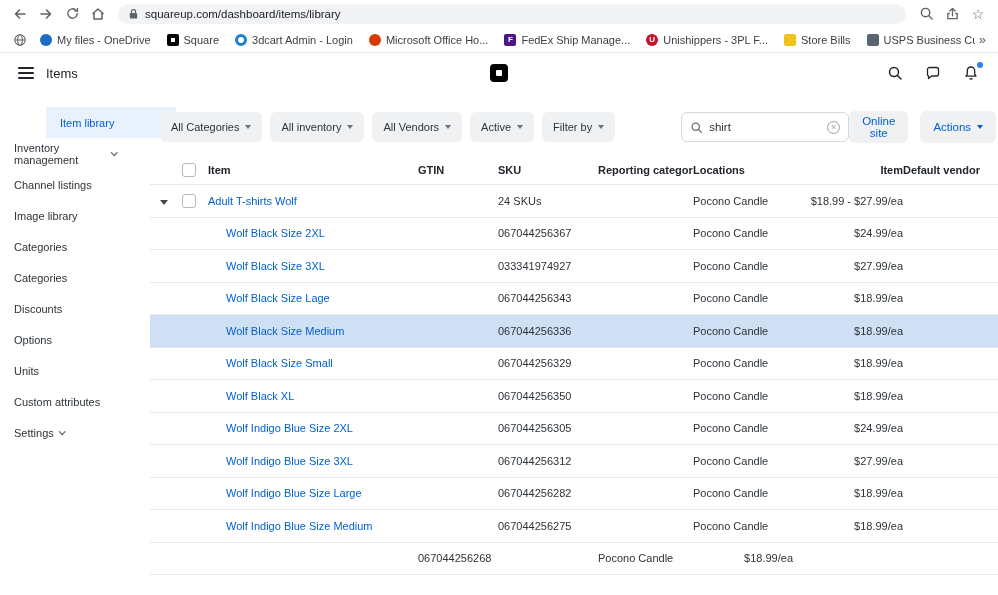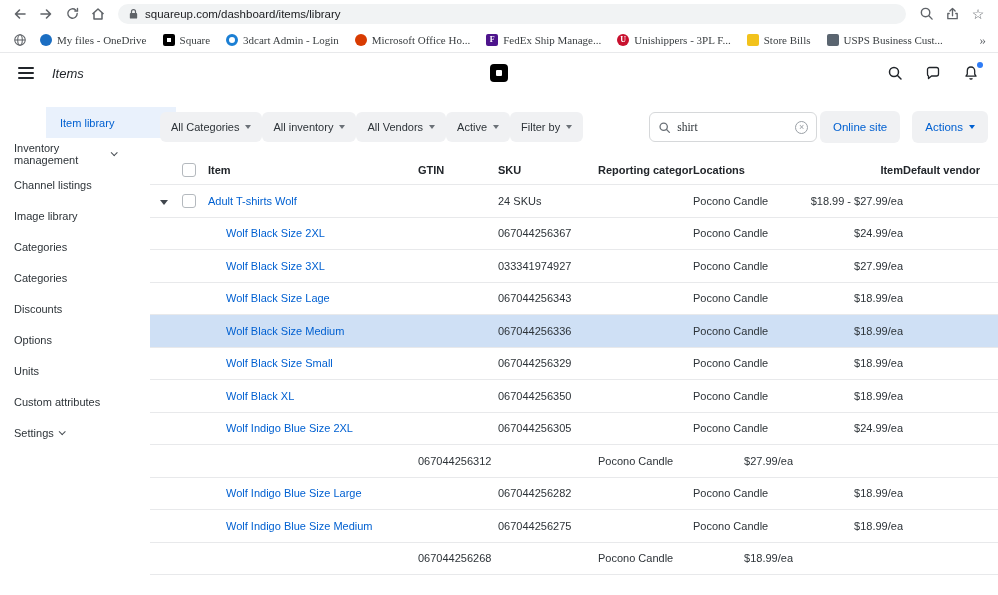--- a/index.html
+++ b/index.html
@@ -6,57 +6,57 @@
   html,body { width:998px; height:595px; }
   body { font-family:"Liberation Sans", sans-serif; background:#fff; color:#2d3338; overflow:hidden; }
   .screen { width:998px; height:469px; display:flex; flex-direction:column; }
 
   
   .nav-row { height:27px; display:flex; align-items:center; padding:0 8px; gap:2px; background:#fff; flex:none; }
   .nav-icon { width:24px; height:22px; display:flex; align-items:center; justify-content:center; color:#5f6368; flex:none; cursor:pointer; }
   .omnibox { flex:1; height:20px; background:#f1f3f4; border-radius:10px; display:flex; align-items:center; padding:0 10px; gap:6px; margin:0 6px; cursor:text; }
   .url { font-size:11.5px; color:#202124; white-space:nowrap; }
   .star-glyph { font-size:14px; line-height:1; }
-  .bookmarks-row { height:26px; display:flex; align-items:center; padding:0 8px; border-bottom:1px solid #e8e9eb; background:#fff; flex:none;font-family:Liberation Serif, serif; }
+  .bookmarks-row { height:26px; display:flex; align-items:center; padding:0 8px; border-bottom:1px solid #e8e9eb; background:#fff; flex:none; }
   #bookmarks { display:flex; align-items:center; flex:1; overflow:hidden; }
   .bookmark { display:flex; align-items:center; gap:5px; padding:3px 8px; border-radius:4px; cursor:pointer; white-space:nowrap; }
   .bookmark .label { font-size:11px; color:#3c4043; }
   .favicon { width:12px; height:12px; flex:none; display:flex; align-items:center; justify-content:center; font-size:8px; font-weight:bold; color:#fff; }
   .favicon.circle { border-radius:50%; }
   .favicon.square { border-radius:2px; }
   .favicon .hole { width:4px; height:4px; background:#fff; display:block; }
   .overflow-glyph { font-size:13px; color:#5f6368; padding:0 4px; cursor:pointer; }
 
   
-  .app-header { height:40px; display:flex; align-items:center; padding:0 18px; gap:18px; background:#fff; position:relative; flex:none;font-style:italic; }
+  .app-header { height:40px; display:flex; align-items:center; padding:0 18px; gap:12px; background:#fff; position:relative; flex:none; }
   .hamburger { width:16px; display:flex; flex-direction:column; gap:3px; cursor:pointer; }
   .hamburger i { display:block; height:2px; background:#21252a; border-radius:1px; }
   .app-title { font-size:13px; font-weight:500; color:#21252a; }
   .square-logo { position:absolute; left:50%; top:50%; transform:translate(-50%,-50%); width:18px; height:18px; background:#000; border-radius:4px; display:flex; align-items:center; justify-content:center; }
   .square-logo::after { content:""; width:6px; height:6px; background:#fff; border-radius:1px; }
   .header-icons { margin-left:auto; display:flex; align-items:center; gap:20px; }
   .hicon { position:relative; width:18px; height:18px; display:flex; align-items:center; justify-content:center; color:#21252a; cursor:pointer; }
   .notif-dot { position:absolute; top:-2px; right:-3px; width:6px; height:6px; border-radius:50%; background:var(--notification,#2f7cf6); }
 
   
   .app-body { flex:1; display:flex; min-height:0; }
   .sidebar { width:150px; flex:none; padding-top:14px; }
   .side-item { width:130px; height:31px; display:flex; align-items:center; gap:5px; padding:0 14px; font-size:11px; font-weight:500; color:#2d3338; cursor:pointer; }
   .side-item.active { background:var(--sidebar-active-bg,#e9f1fc); color:var(--accent,#0060d1);margin-left:46px; }
   .side-caret { width:5px; height:5px; border-right:1.4px solid #4a5056; border-bottom:1.4px solid #4a5056; transform:rotate(45deg) translateY(-1px); flex:none; }
 
   .content { flex:1; min-width:0; display:flex; flex-direction:column; padding-top:18px; }
 
   
   .filter-row { display:flex; align-items:center; height:32px; padding:0 10px; flex:none; }
-  #chips { display:flex; align-items:center; }
+  #chips { display:flex; align-items:center; gap:8px; }
   .chip { height:30px; background:var(--chip-bg,#f0f1f3); border-radius:6px; display:flex; align-items:center; gap:6px; padding:0 11px; font-size:11px; font-weight:500; color:#2d3338; cursor:pointer; white-space:nowrap; }
   .caret { width:0; height:0; border-left:3.5px solid transparent; border-right:3.5px solid transparent; border-top:4px solid #6b7177; flex:none; }
   .searchbox { margin-left:66px; width:168px; height:30px; border:1px solid #d6d8da; border-radius:6px; background:#fff; display:flex; align-items:center; gap:6px; padding:0 8px; }
-  .searchbox input { border:0; outline:0; flex:1; min-width:0; background:transparent; font-family:Liberation Serif, serif; font-size:11.5px; color:#2d3338; }
+  .searchbox input { border:0; outline:0; flex:1; min-width:0; background:transparent; font-family:Liberation Sans, sans-serif; font-size:11.5px; color:#2d3338; }
   .clear { width:13px; height:13px; border:1px solid #9aa0a6; border-radius:50%; color:#9aa0a6; font-size:9px; line-height:11px; text-align:center; flex:none; cursor:pointer; }
   .btn-group { margin-left:auto; display:flex; align-items:center; gap:12px; }
   .btn { height:30px; border:0; background:var(--button-bg,#f0f1f3); color:var(--accent,#0060d1); border-radius:6px; font-family:inherit; font-size:11.5px; font-weight:500; padding:16px 13px; display:flex; align-items:center; gap:6px; cursor:pointer; }
   .btn .caret { border-top-color:var(--accent,#0060d1); }
 
   
   .table { margin-top:12px; flex:1; min-height:0; }
   .trow { display:grid; grid-template-columns:22px 26px 1fr 80px 100px 95px 100px 110px 85px; align-items:center; height:32.5px; padding:0 10px; border-bottom:1px solid var(--border,#e8e9eb); font-size:11px; }
   .trow.thead { height:30px; font-weight:bold; color:#22262b; }
   .trow.selected { background:var(--selected-row,#cfe0f5); }
@@ -380,20 +380,21 @@
               <div class="cell gtin"></div>
               <div class="cell sku">067044256305</div>
               <div class="cell rep"></div>
               <div class="cell loc">Pocono Candle</div>
               <div class="cell price">$24.99/ea</div>
               <div class="cell vendor"></div>
             </div>
             <div class="trow child">
               <div class="cell chev"></div>
               <div class="cell cb"></div>
+              <div class="cell item"><a>Wolf Indigo Blue Size 3XL</a></div>
               <div class="cell gtin"></div>
               <div class="cell sku">067044256312</div>
               <div class="cell rep"></div>
               <div class="cell loc">Pocono Candle</div>
               <div class="cell price">$27.99/ea</div>
               <div class="cell vendor"></div>
             </div>
             <div class="trow child">
               <div class="cell chev"></div>
               <div class="cell cb"></div>

